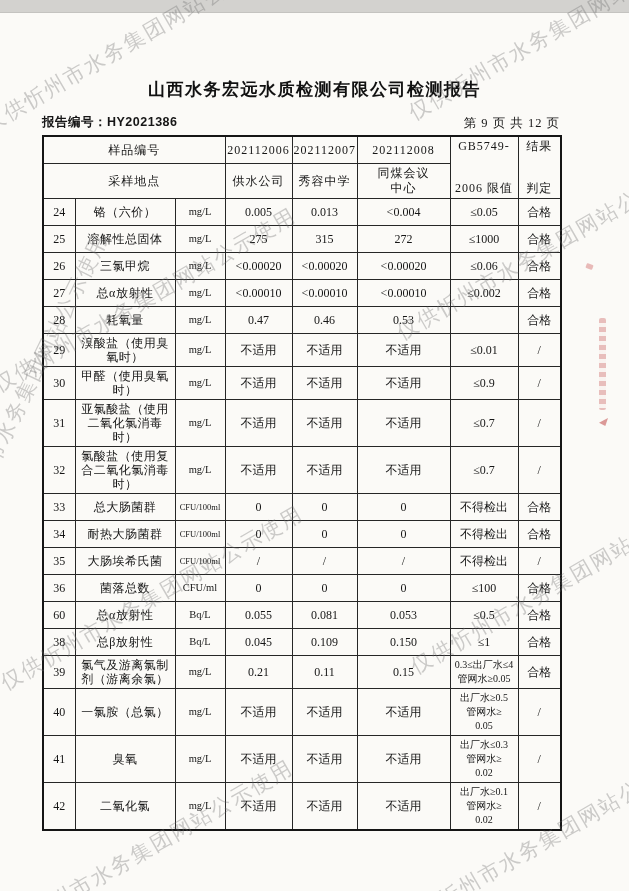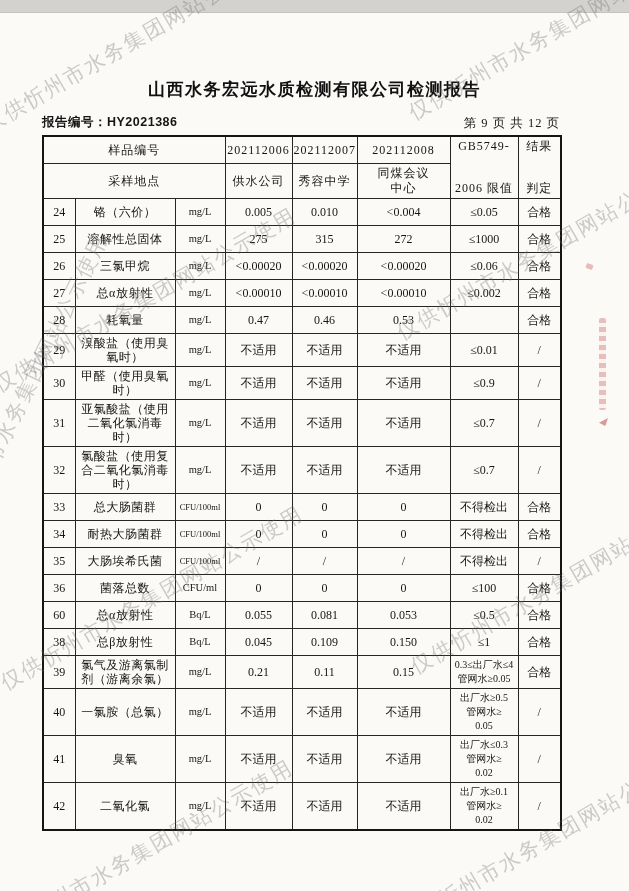--- a/index.html
+++ b/index.html
@@ -52,21 +52,21 @@
     height: 27px;
     overflow: hidden;
   }
   table.results { border: 2px solid #151515; }
   thead td { height: 30px; line-height: 15px; letter-spacing: 1px; }
   td.col-name { text-align: left; padding-left: 4px; letter-spacing: 0.5px; }
   td.col-unit { font-size: 10.5px; letter-spacing: 0; margin-left: 32px; }
   td.unit-tiny { font-size: 8.5px; }
   td.col-limit { letter-spacing: 0; white-space: pre-line; margin-left: 20px; }
   td.limit-multi { font-size: 10px; line-height: 12px; letter-spacing: 0; }
-  .two-line-head { display: flex; flex-direction: column; justify-content: flex-end; height: 56px; gap: 28px; }
+  .two-line-head { display: flex; flex-direction: column; justify-content: space-between; height: 56px; }
   .wrap-narrow { display: inline-block; max-width: 54px; line-height: 15px; }
 
   .wm {
     position: absolute;
     white-space: nowrap;
     font-family: "Liberation Sans", "DejaVu Sans", sans-serif;
     font-size: 21px; letter-spacing: 2px;
     color: rgba(106,106,106,0.33);
     transform: translate(-50%, -50%) rotate(-30deg);
     pointer-events: none;
@@ -147,21 +147,21 @@
       <td>秀容中学</td>
       <td><span class="wrap-narrow">同煤会议中心</span></td>
     </tr>
   </thead>
   <tbody>
       <tr>
         <td class="col-no">24</td>
         <td class="col-name">铬（六价）</td>
         <td class="col-unit">mg/L</td>
         <td class="col-val">0.005</td>
-        <td class="col-val">0.010</td>
+        <td class="col-val">0.013</td>
         <td class="col-val">&lt;0.004</td>
         <td class="col-limit">≤0.05</td>
         <td class="col-result">合格</td>
       </tr>
       <tr>
         <td class="col-no">25</td>
         <td class="col-name">溶解性总固体</td>
         <td class="col-unit">mg/L</td>
         <td class="col-val">275</td>
         <td class="col-val">315</td>

